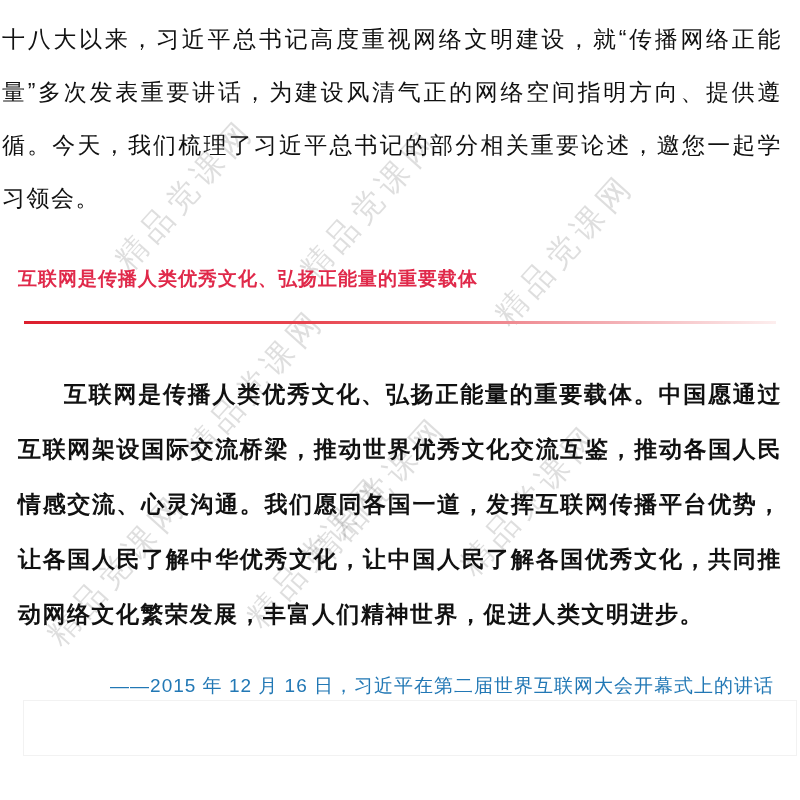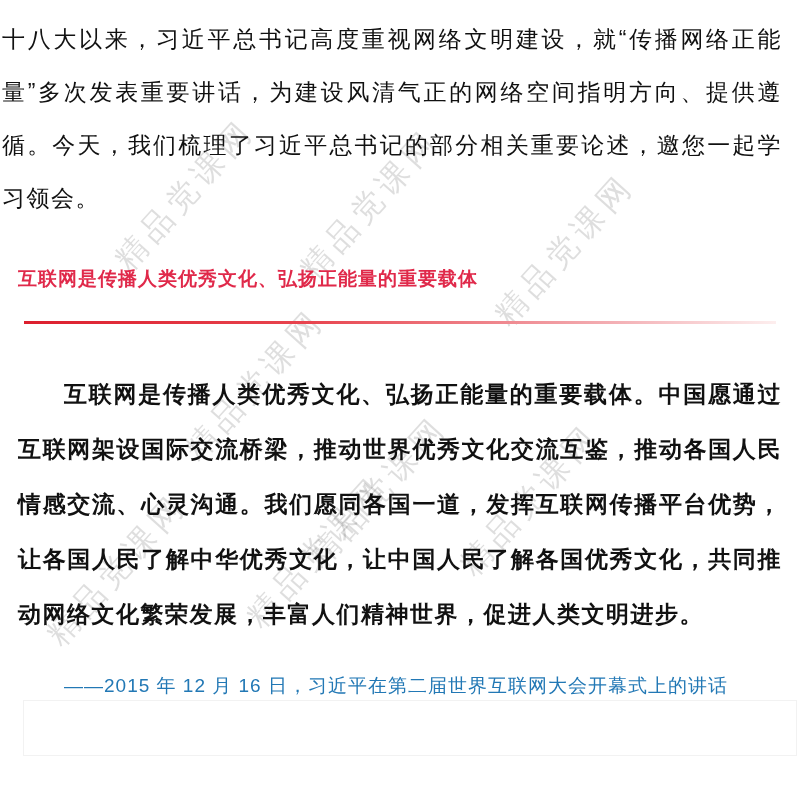--- a/index.html
+++ b/index.html
@@ -62,21 +62,21 @@
     letter-spacing: 1.5px;
     text-align: justify;
     text-indent: 2em;
     font-weight: bold;
   }
   .attribution {
     margin: 30px 26px 0 18px;
     font-size: 19px;
     line-height: 28px;
     letter-spacing: 1px;
-    text-align: center;
+    text-align: right;
     color: var(--attribution-blue, #2278b5);
   }
   .footer-box {
     position: absolute;
     left: 23px;
     top: 700px;
     width: 772px;
     height: 54px;
     border: 1px solid #f2f2f2;
     background: transparent;

